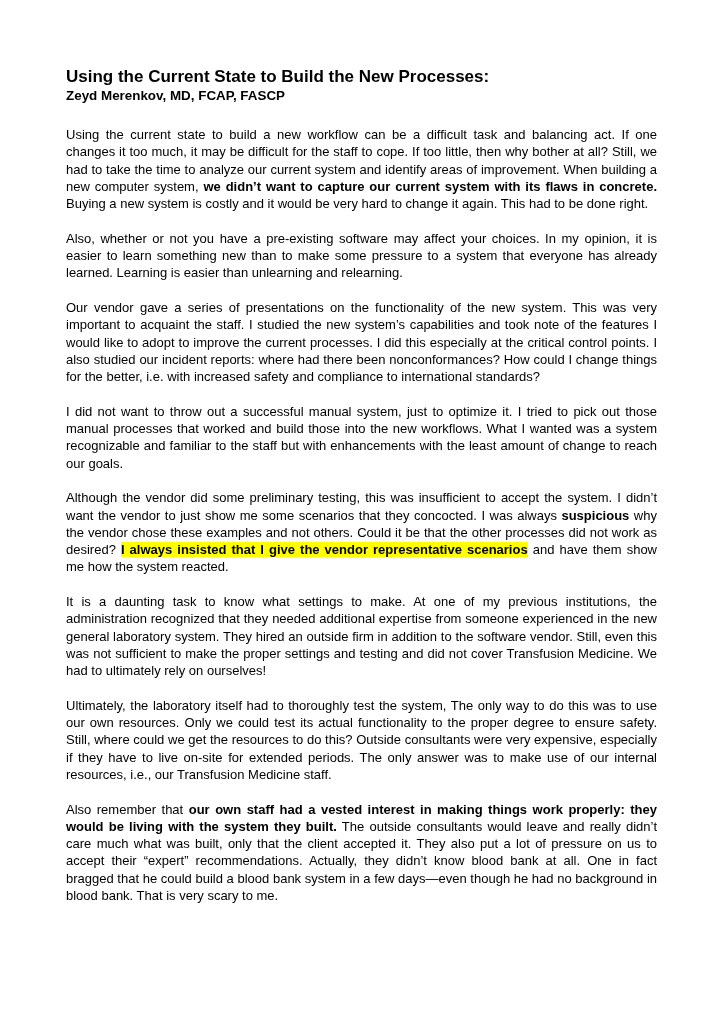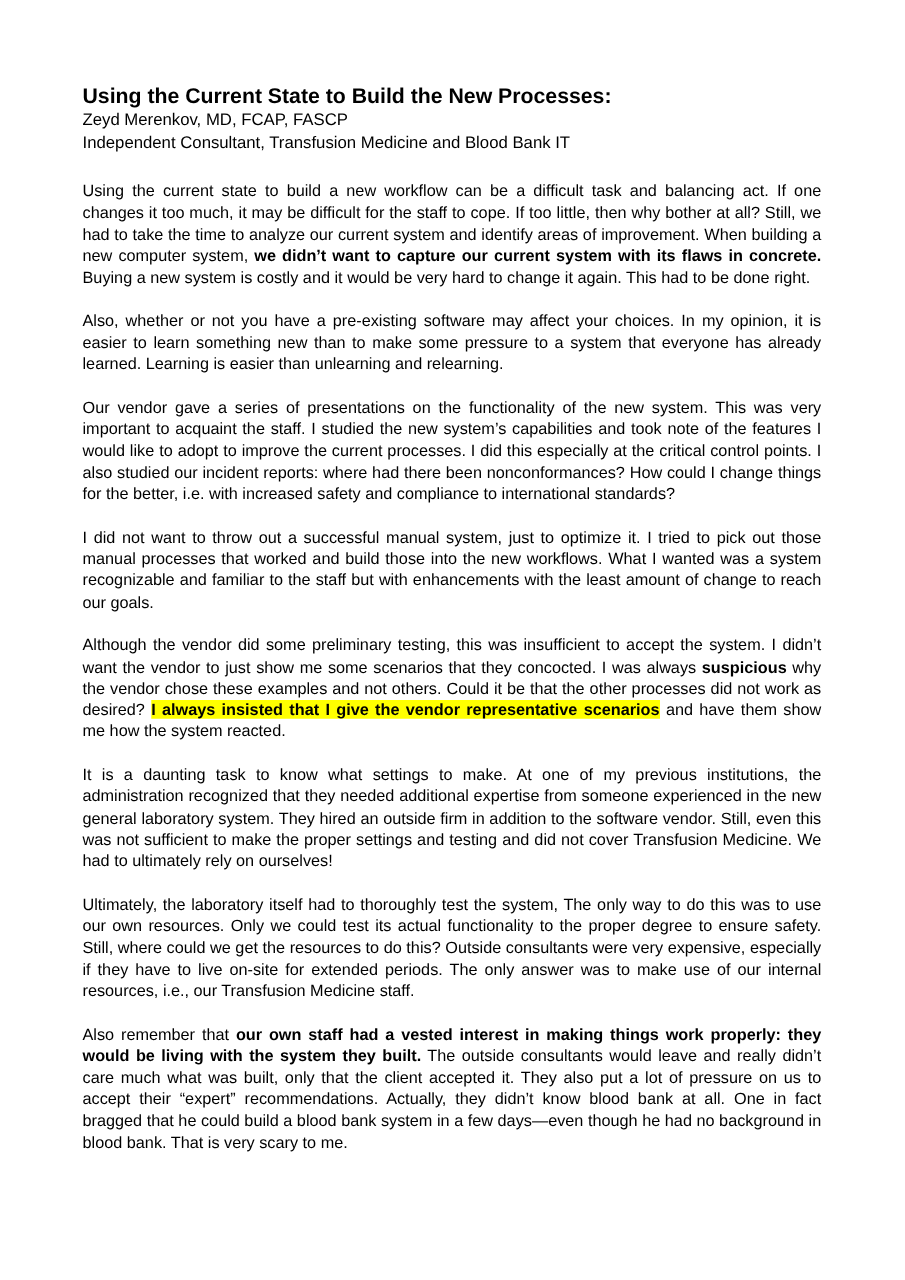--- a/index.html
+++ b/index.html
@@ -25,21 +25,21 @@
     margin: 0;
     font-size: 17px;
     line-height: 21px;
     font-weight: bold;
     color: #000000;
   }
   .byline {
     margin: 0;
     font-size: 13.4px;
     line-height: 18px;
-    font-weight: normal;
+    font-weight: bold;
     color: #000000;
   }
   .byline-block {
     margin: 0 0 21px 0;
   }
   .body-text p {
     margin: 0 0 17.3px 0;
     font-size: 13px;
     line-height: 17.3px;
     text-align: justify;
@@ -56,21 +56,20 @@
   }
 </style>
 </head>
 <body>
 
 <div class="page">
   <h1 class="doc-title">Using the Current State to Build the New Processes:</h1>
 
   <div class="byline-block">
     <p class="byline">Zeyd Merenkov, MD, FCAP, FASCP</p>
-    <p class="byline">Independent Consultant, Transfusion Medicine and Blood Bank IT</p>
   </div>
 
   <div class="body-text">
       <p><span>Using the current state to build a new workflow can be a difficult task and balancing act.  If one changes it too much, it may be difficult for the staff to cope.  If too little, then why bother at all?  Still, we had to take the time to analyze our current system and identify areas  of improvement.  When building a new computer system, </span><span class="bold">we didn’t want to capture our current system with its flaws in concrete.</span><span>  Buying a new system is costly and it would be very hard to change it again.  This had to be done right.</span></p>
       <p><span>Also, whether or not you have a pre-existing software may affect your choices.  In my opinion, it is easier to learn something new than to make some pressure to a system that everyone has already learned.  Learning is easier than unlearning and relearning.</span></p>
       <p><span>Our vendor gave a series of presentations on the functionality of the new system.  This was very important to acquaint the staff.  I studied the new system’s capabilities and took note of the features I would like to adopt to improve the current processes.  I did this especially at the critical control points.  I also studied our incident reports:  where had there been nonconformances?  How could I change things for the better, i.e. with increased safety and compliance to international standards?</span></p>
       <p><span>I did not want to throw out a successful manual system, just to optimize it.  I tried to pick out those manual processes that worked and build those into the new workflows.  What I wanted was a system recognizable and familiar to the staff but with enhancements with the least amount of change to reach our goals.</span></p>
       <p><span>Although the vendor did some preliminary testing, this was insufficient to accept the system.  I didn’t want the vendor to just show me some scenarios that they concocted.  I was always </span><span class="bold">suspicious</span><span> why the vendor chose these examples and not others.  Could it be that the other processes did not work as desired?   </span><span class="bold highlight" style="background-color: rgb(255, 255, 0);">I always insisted that I give the vendor representative scenarios</span><span> and have them show me how the system reacted.</span></p>
       <p><span>It is a daunting task to know what settings to make.  At one of my previous institutions, the administration recognized that they needed additional expertise from someone experienced in the new general laboratory system.  They hired an outside firm in addition to the software vendor.  Still, even this was not sufficient to make the proper settings and testing and did not cover Transfusion Medicine.  We had to ultimately rely on ourselves!</span></p>
       <p><span>Ultimately, the laboratory itself had to thoroughly test the system,  The only way to do this was to use our own resources.  Only we could test its actual functionality to the proper degree to ensure safety.  Still, where could we get the resources to do this?  Outside consultants were very expensive, especially if they have to live on-site for extended periods.  The only answer was to make use of our internal resources, i.e., our Transfusion Medicine staff.</span></p>

